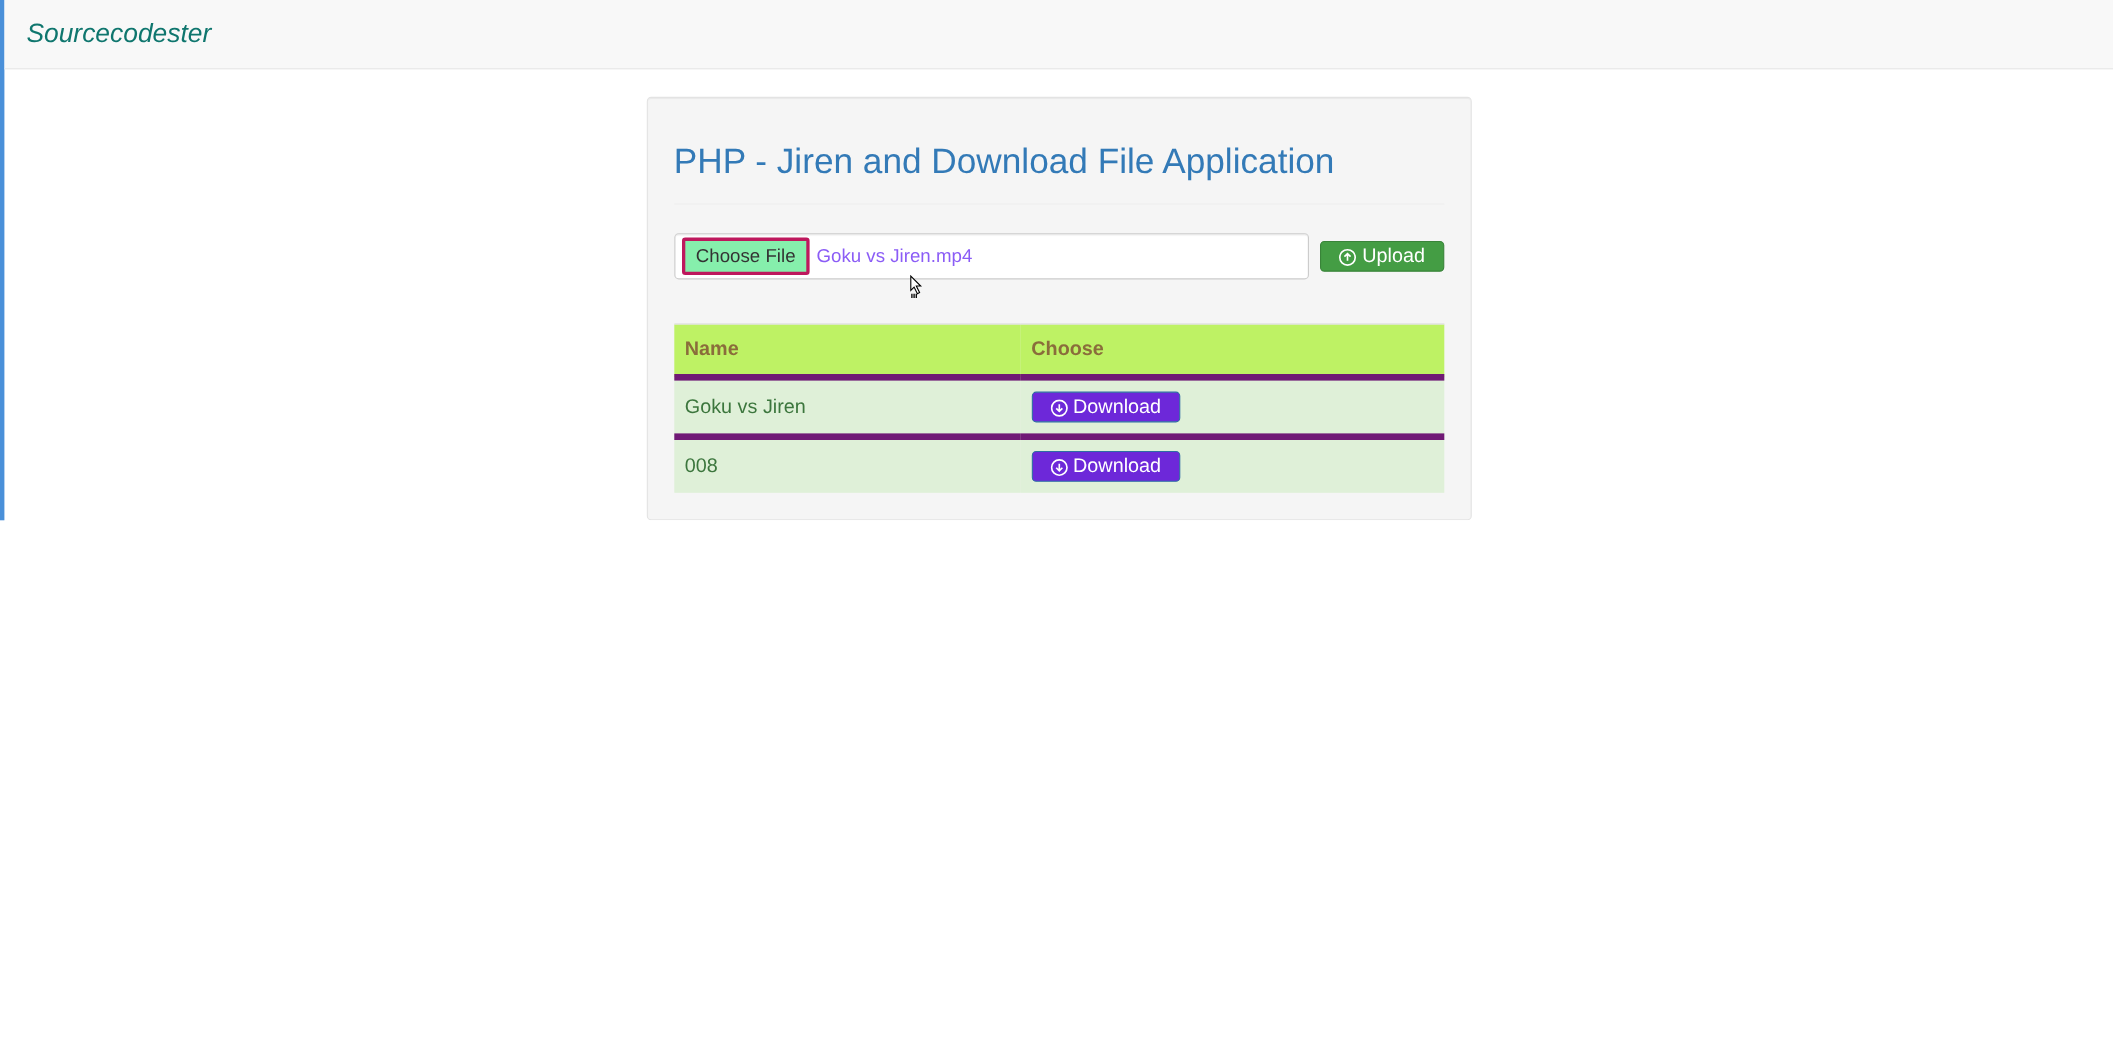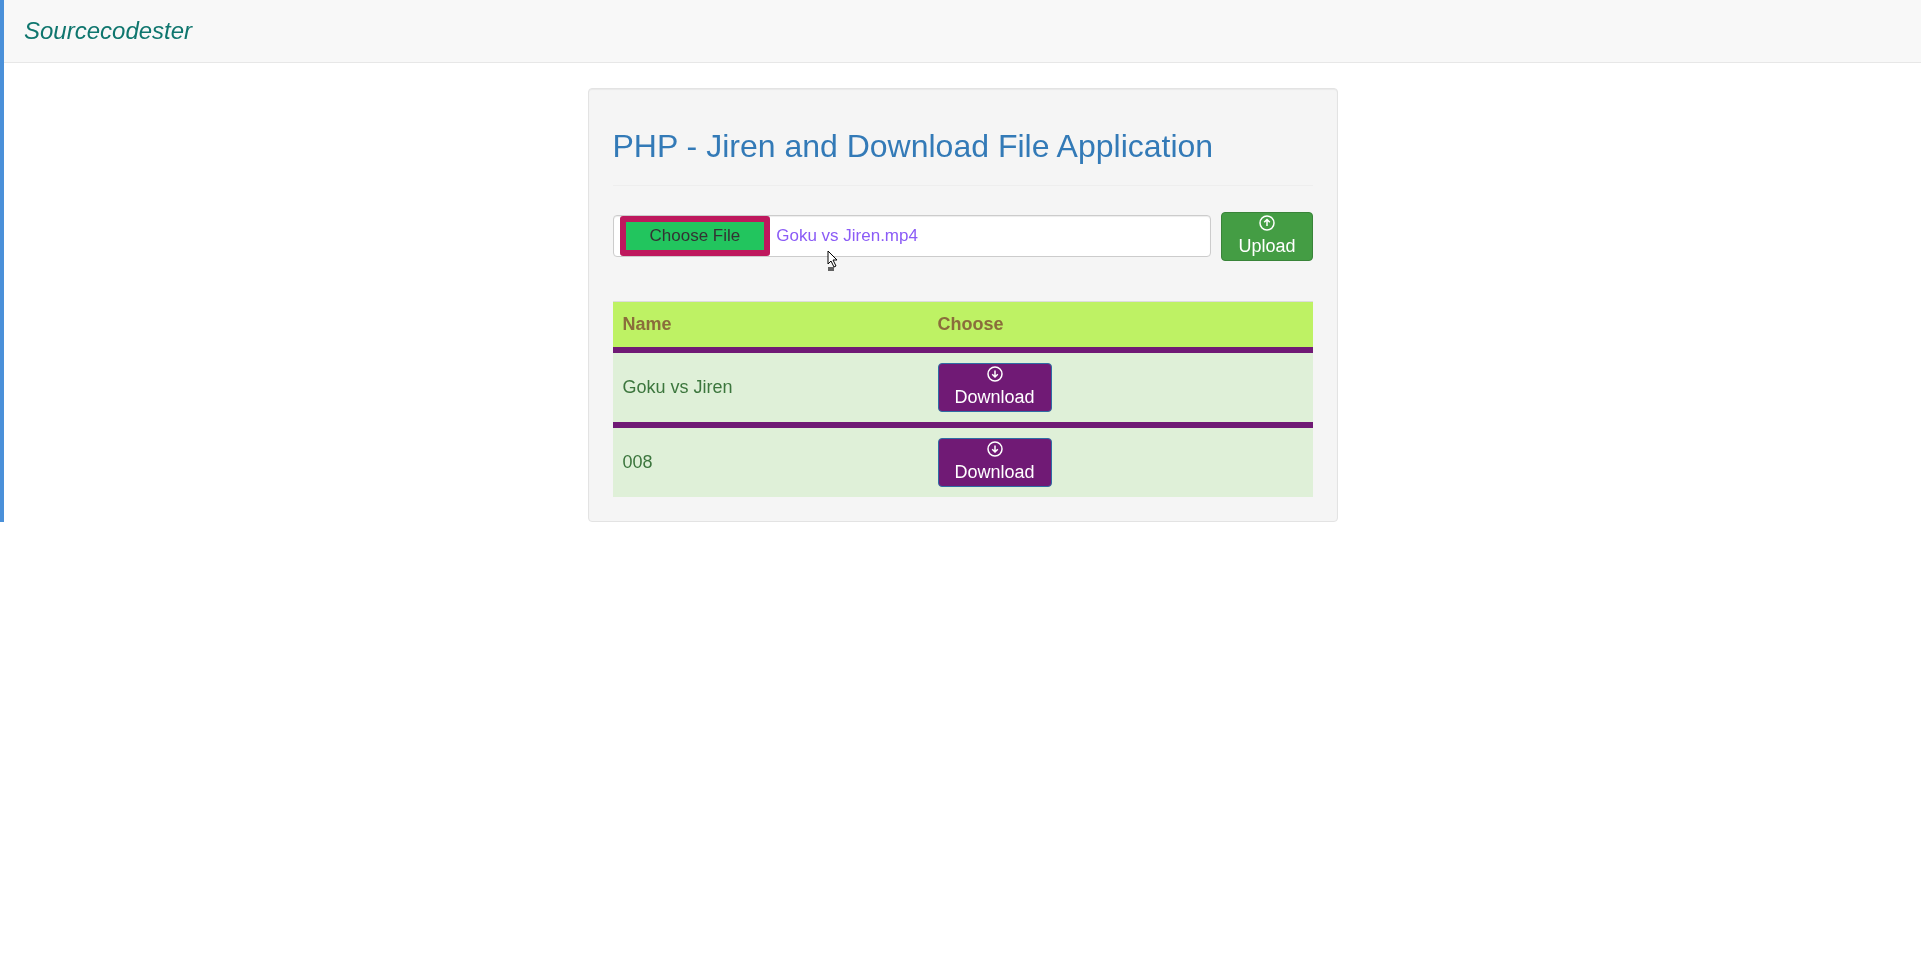--- a/index.html
+++ b/index.html
@@ -62,52 +62,51 @@
       background: #fff;
       border: 1px solid #ccc;
       border-radius: 4px;
       height: 42px;
       display: flex;
       align-items: center;
       padding: 4px 6px;
       box-shadow: inset 0 1px 1px rgba(0,0,0,.075);
     }
     .choose-file-btn {
-      background: #22c55e;
-      border: 6px solid #be185d;
+      background: #86efac;
+      border: 3px solid #be185d;
       border-radius: 3px;
-      padding: 4px 24px;
+      padding: 4px 10px;
       font-size: 17px;
       color: #333;
       cursor: pointer;
     }
     .file-name {
       margin-left: 6px;
       color: #8b5cf6;
       font-size: 17px;
     }
     .btn {
       display: inline-flex;
       align-items: center;
       gap: 5px;
       border: 1px solid transparent;
       border-radius: 4px;
       padding: 1px 16px;
       font-size: 18px;
       line-height: 1.33;
       cursor: pointer;
       color: #fff;
-      flex-direction: column;
     }
     .btn-success {
       background-color: #449d44;
       border-color: #398439;
     }
     .btn-primary {
-      background-color: #701a75;
+      background-color: #6d28d9;
       border-color: #2e6da4;
     }
     .icon-circle {
       width: 16px;
       height: 16px;
       display: inline-block;
     }
     .table {
       width: 100%;
       border-collapse: collapse;

